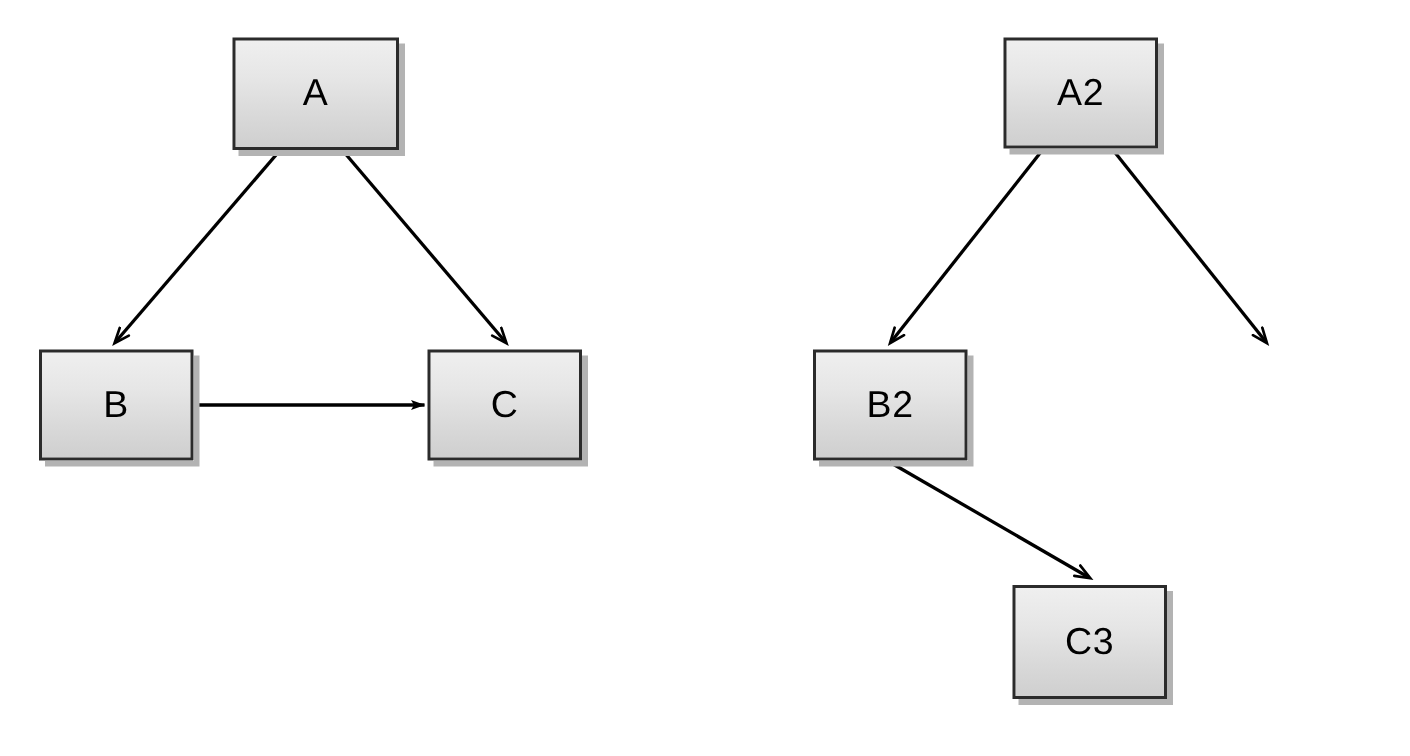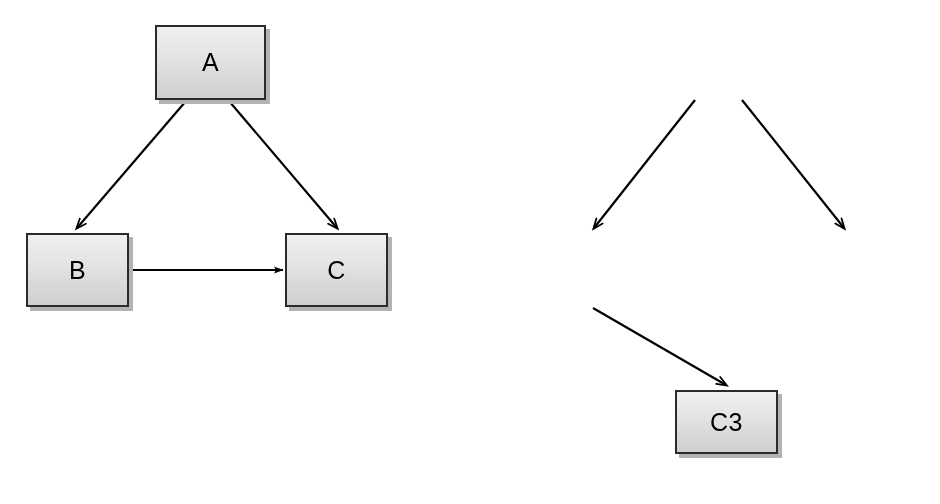--- a/index.html
+++ b/index.html
@@ -74,17 +74,23 @@
   <div class="node" style="left: 155px; top: 25px; width: 111px; height: 75px;">
     <span class="node-label">A</span>
   </div>
   <div class="node" style="left: 26px; top: 233px; width: 103px; height: 74px;">
     <span class="node-label">B</span>
   </div>
   <div class="node" style="left: 285px; top: 233px; width: 103px; height: 74px;">
     <span class="node-label">C</span>
   </div>
 
-  <div class="node" style="left: 675px; top: 390px; width: 103px; height: 64px;">
+  <div class="node" style="left: 669px; top: 25px; width: 103px; height: 74px;">
+    <span class="node-label">A2</span>
+  </div>
+  <div class="node" style="left: 542px; top: 233px; width: 103px; height: 74px;">
+    <span class="node-label">B2</span>
+  </div>
+  <div class="node" style="left: 675px; top: 390px; width: 103px; height: 76px;">
     <span class="node-label">C3</span>
   </div>
 
 </div>
 
 </body></html>

